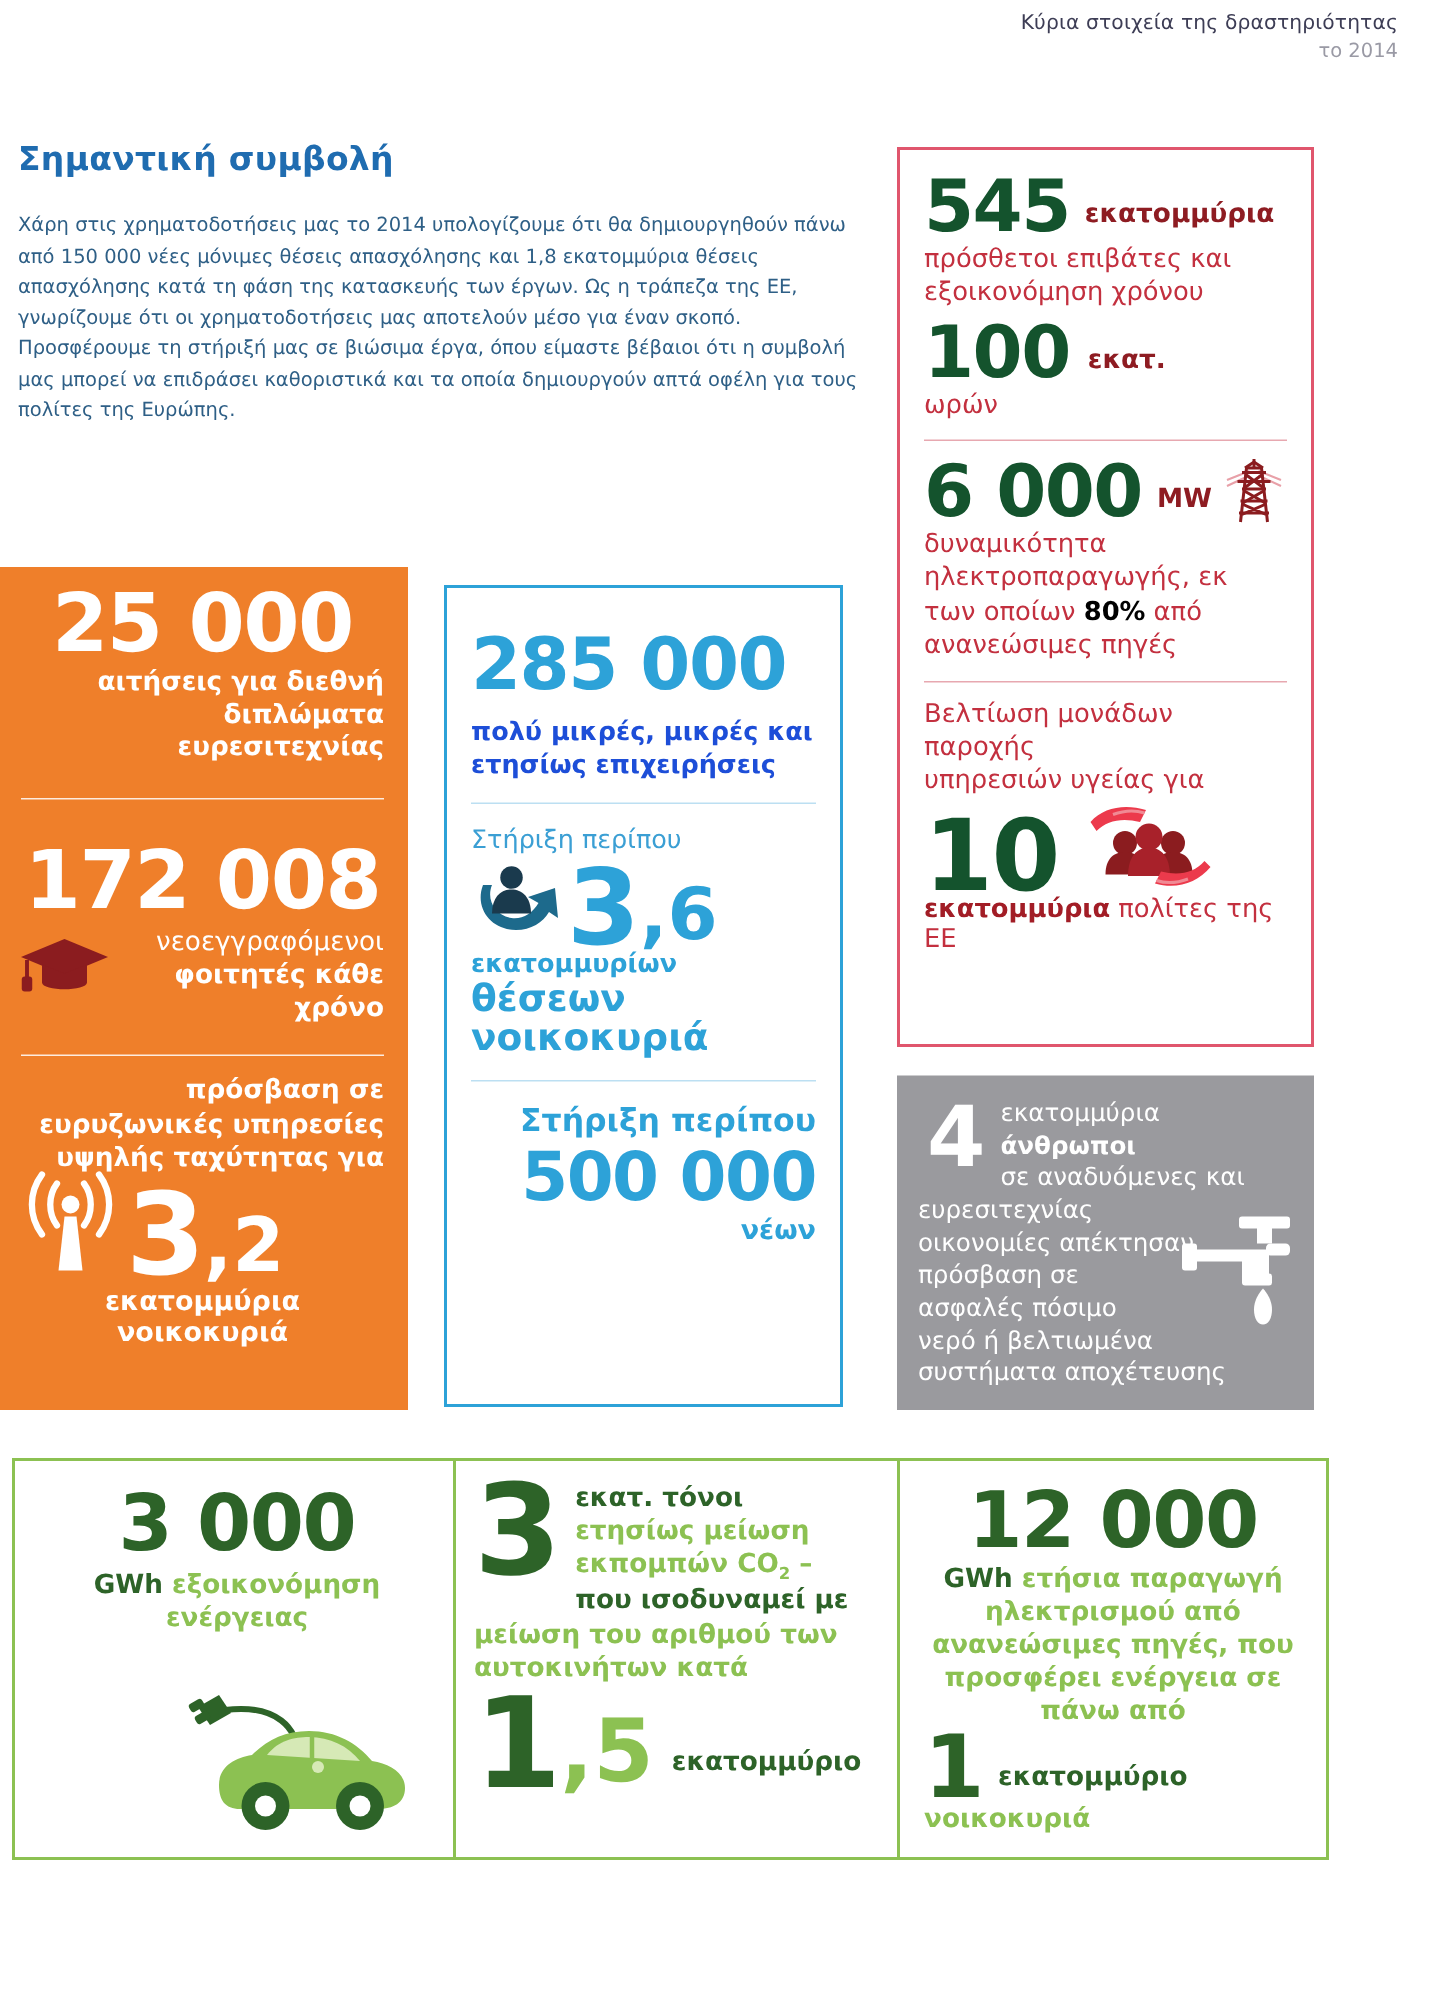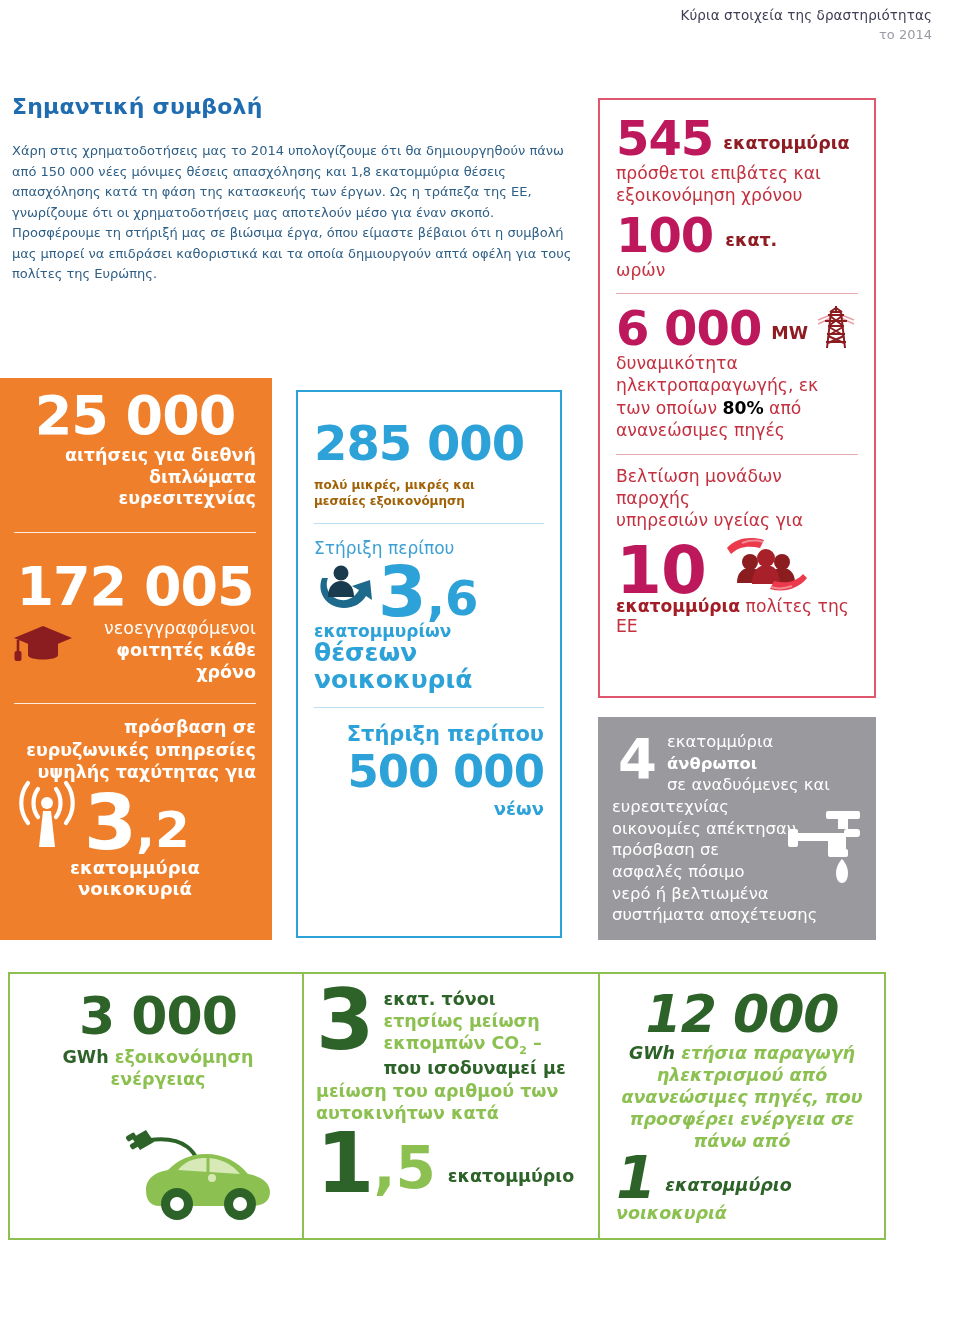--- a/index.html
+++ b/index.html
@@ -39,30 +39,30 @@
   #orange .big{font-size:54px;font-weight:bold;line-height:1.02;letter-spacing:-1px;text-align:center;}
   #orange .sub{font-size:17.5px;font-weight:bold;line-height:1.24;text-align:right;margin-top:2px;}
   #orange .divider{background:rgba(255,255,255,.85);}
 
   
   #blue{
     left:296px;top:390px;width:266px;height:548px;background:#fff;
     border:2px solid #2da2d8;padding:26px 16px 0 16px;
   }
   #blue .big{font-size:48px;font-weight:bold;color:#2da2d8;line-height:1.05;letter-spacing:-1px;}
-  #blue .sub{font-size:12px;font-weight:bold;color:#a16207;line-height:1.26;margin-top:10px;}
+  #blue .sub{font-size:17px;font-weight:bold;color:#1d4ed8;line-height:1.26;margin-top:10px;}
   #blue .lab{font-size:17px;color:#3b9fd4;}
   #blue .divider{background:#bcdff2;margin:14px 0;}
 
   
   #red{
     left:598px;top:98px;width:278px;height:600px;background:#fff;
     border:2px solid #e0566d;padding:14px 16px 0 16px;color:#b5242c;
   }
-  #red .big{font-size:48px;font-weight:bold;color:#be185d;line-height:1;letter-spacing:-1px;}
+  #red .big{font-size:48px;font-weight:bold;color:#14532d;line-height:1;letter-spacing:-1px;}
   #red .unit{font-size:17.5px;font-weight:bold;color:#8e1c22;}
   #red .body{font-size:17.2px;line-height:1.3;color:#c3303f;}
   #red b{color:#000000;}
   #red .divider{background:#e7a8b0;margin:12px 0 10px 0;}
 
   
   #gray{
     left:598px;top:717px;width:278px;height:223px;background:#9a9a9e;color:#fff;
     padding:14px 14px 0 14px;
   }
@@ -106,21 +106,21 @@
   <div class="panel" id="orange">
 
     <div>
       <div class="big">25 000</div>
       <div class="sub">αιτήσεις για διεθνή διπλώματα ευρεσιτεχνίας</div>
     </div>
 
     <div class="divider" style="margin:22px 0 26px 0;"></div>
 
     <div>
-      <div class="big">172 005</div>
+      <div class="big">172 008</div>
       <div style="display:flex;align-items:flex-start;margin-top:2px;">
         <span style="flex:0 0 auto;margin:6px 6px 0 -2px;">
           <svg width="62" height="44" viewBox="0 0 62 44">
             <path d="M31 4 L60 16 L31 28 L2 16 Z" fill="#8b1c1f"></path>
             <path d="M16 21 L16 33 C16 39 46 39 46 33 L46 21 L31 27 Z" fill="#8b1c1f"></path>
             <path d="M6 18 L6 30" stroke="#8b1c1f" stroke-width="2.6" fill="none"></path>
             <rect x="2.5" y="29" width="7" height="10" rx="2" fill="#8b1c1f"></rect>
           </svg>
         </span>
         <span class="sub" style="flex:1;">
@@ -154,21 +154,21 @@
       <div style="font-size:18px;font-weight:bold;text-align:center;margin-top:2px;">εκατομμύρια νοικοκυριά</div>
     </div>
   </div>
 
   <div class="panel" id="blue">
 
     <div>
       <div class="big">285 000</div>
       <div class="sub">
         <span style="display:block;">πολύ μικρές, μικρές και</span>
-        <span style="display:block;">μεσαίες εξοικονόμηση</span>
+        <span style="display:block;">ετησίως επιχειρήσεις</span>
       </div>
     </div>
 
     <div class="divider"></div>
 
     <div>
       <div class="lab">Στήριξη περίπου</div>
       <div style="display:flex;align-items:flex-end;margin-top:2px;">
         <span style="flex:0 0 auto;margin:0 2px 10px 0;">
           <svg width="62" height="52" viewBox="0 0 62 52">
@@ -350,21 +350,21 @@
       </div>
       <div style="display:flex;align-items:flex-end;margin-top:6px;">
         <span class="gnum" style="font-size:84px;line-height:.8;">1</span>
         <span style="font-size:58px;font-weight:bold;color:#8cc152;line-height:1;">,5</span>
         <span class="gtxt gdark" style="margin:0 0 10px 12px;">εκατομμύριο</span>
       </div>
     </div>
   </div>
 
   <div class="greenbox" id="g3">
-    <div style="padding:14px 16px 0 16px;height:100%;box-sizing:border-box;text-align:center;font-style:italic;">
+    <div style="padding:14px 16px 0 16px;height:100%;box-sizing:border-box;text-align:center;">
       <div class="gnum">12 000</div>
       <div class="gtxt" style="margin-top:2px;">
         <span class="gdark">GWh</span>
         <span class="glight">ετήσια παραγωγή</span>
         <div class="glight">ηλεκτρισμού από</div>
         <div class="glight">ανανεώσιμες πηγές, που</div>
         <div class="glight">προσφέρει ενέργεια σε</div>
         <div class="glight">πάνω από</div>
       </div>
       <div style="display:flex;align-items:flex-end;text-align:left;margin-top:2px;">

